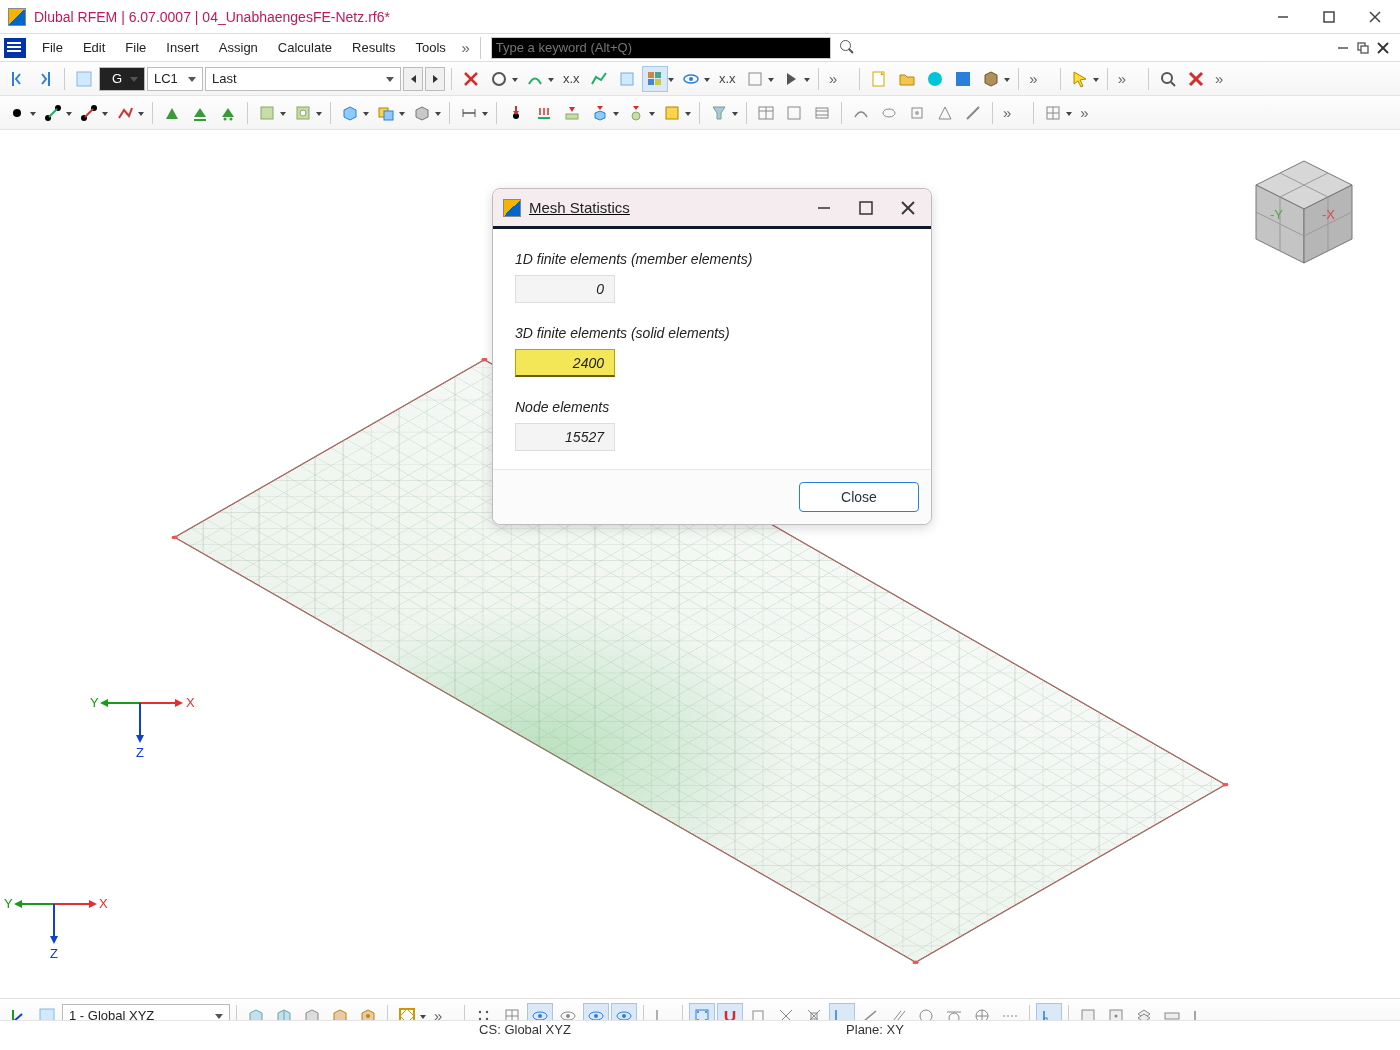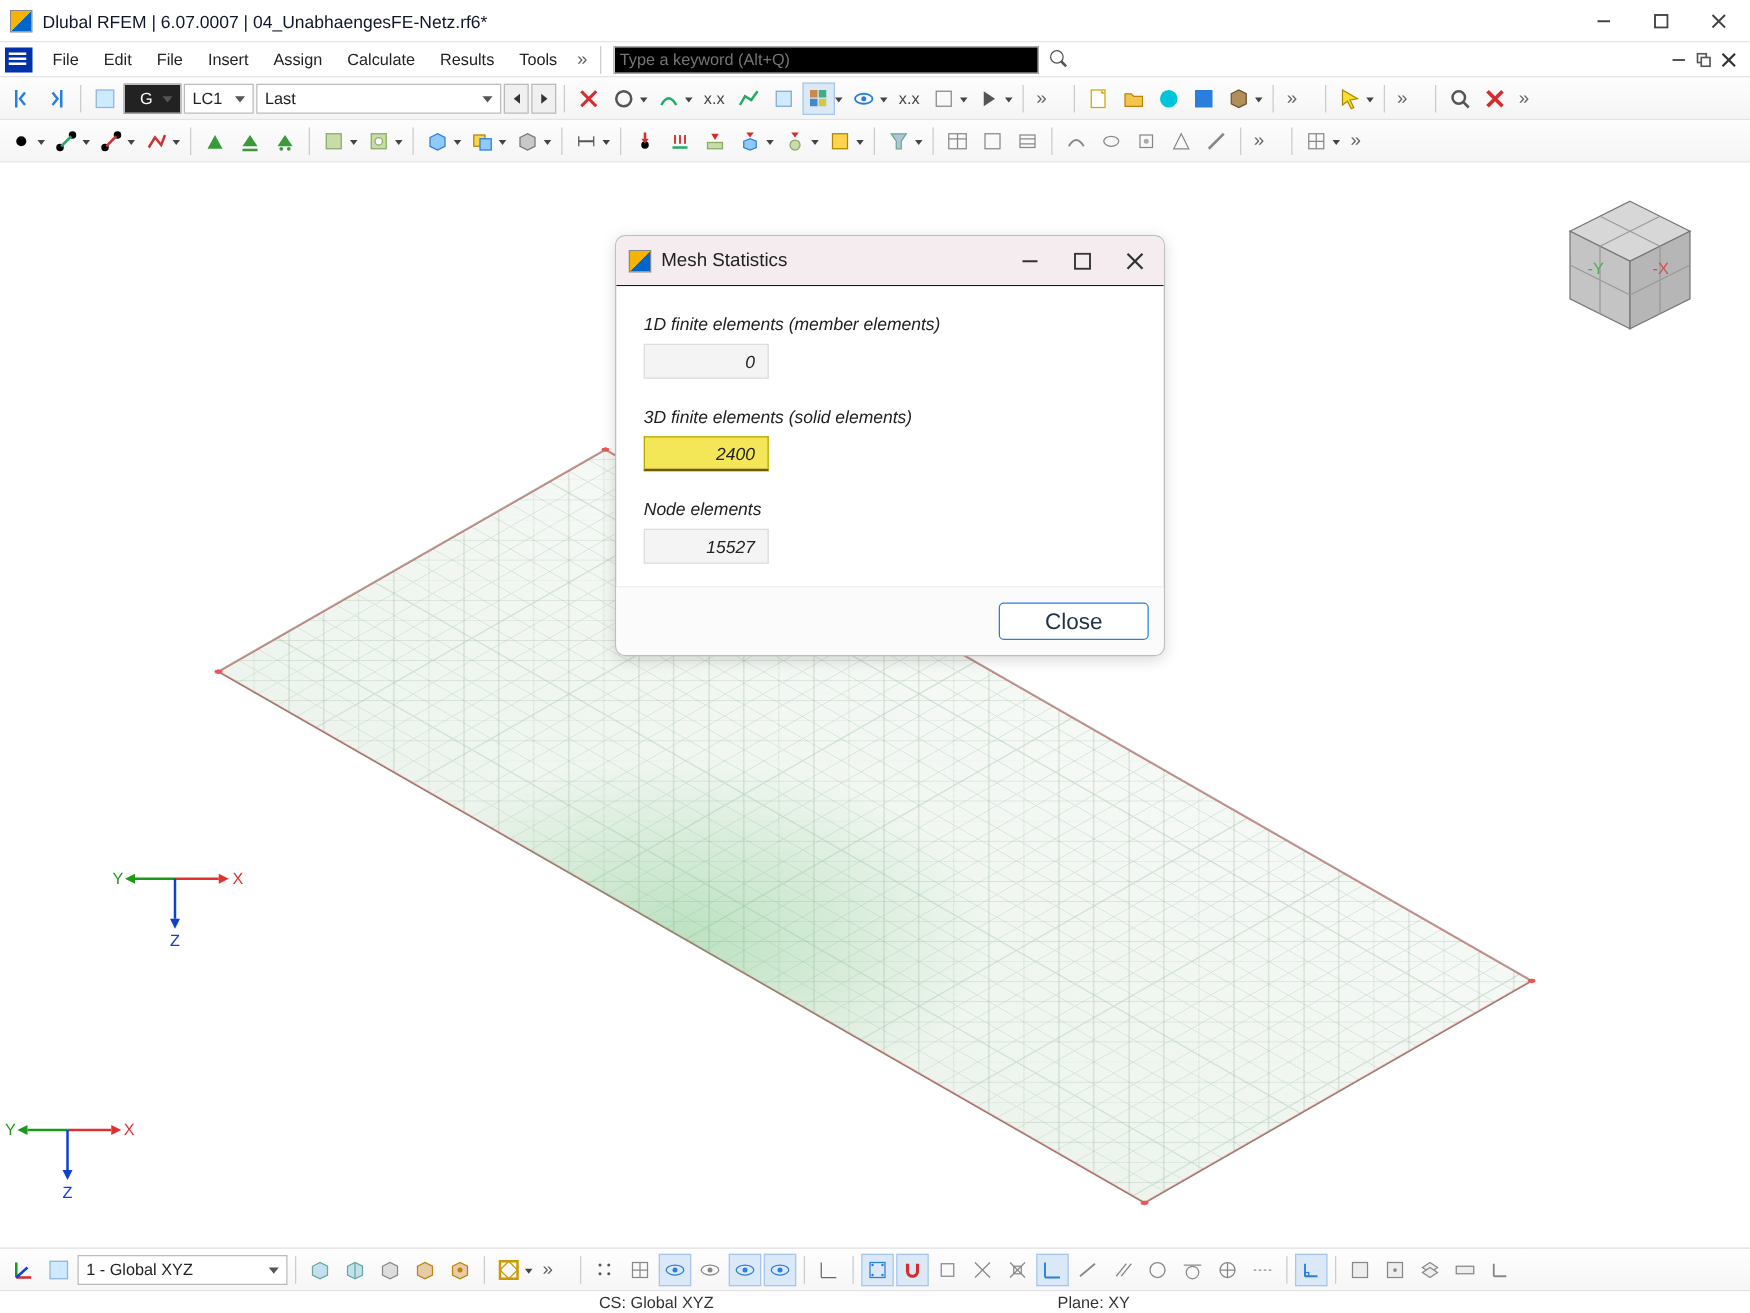--- a/index.html
+++ b/index.html
@@ -2,21 +2,21 @@
 <html><head>
 <meta charset="utf-8">
 <style>
   * { box-sizing: border-box; margin: 0; padding: 0; font-family: "Segoe UI", Tahoma, sans-serif; font-size: 13px; }
   body { width: 1400px; height: 1050px; background: #fff; overflow: hidden; position: relative; }
 
   
   .titlebar { height: 34px; background: #fff; display: flex; align-items: center; padding: 0 2px 0 8px; border-bottom: 1px solid #ddd; }
   .titlebar .logo { width: 18px; height: 18px; margin-right: 8px;
     background: linear-gradient(135deg,#f5b400 50%,#0066cc 50%); border:1px solid #888; }
-  .title-text { font-size: 14px; color: #0f172a; }
+  .title-text { font-size: 14px; color: #be185d; }
   .titlebar .winctl { margin-left: auto; display: flex; }
   .winbtn { width: 46px; height: 30px; display:flex;align-items:center;justify-content:center; color:#333; }
   .winbtn svg { width:12px;height:12px; stroke:#444; stroke-width:1.5; fill:none; }
 
   
   .menubar { height: 28px; display:flex; align-items:center; padding:0 4px; border-bottom:1px solid #ddd; background:#fff;}
   .menubar .mlogo { width:22px;height:20px;background:#0033aa;margin-right:6px;position:relative;}
   .menubar .mlogo:before{content:"";position:absolute;left:3px;top:4px;width:14px;height:2px;background:#fff;box-shadow:0 4px 0 #fff,0 8px 0 #fff;}
   .mitem { padding:4px 10px; color:#222;text-align:center; }
   .msep { flex:0 0 auto; width:20px; text-align:center; color:#666; font-size:15px;}
@@ -96,42 +96,42 @@
   
   .axis{position:absolute;width:90px;height:60px;}
   .axis.a1{left:120px;top:552px;}
   .axis.a2{left:24px;bottom:70px;}
   .axis svg{width:90px;height:80px;overflow:visible;}
 
   
   .dlg{position:absolute;left:492px;top:188px;width:440px;border:1px solid #bdbdbd;border-radius:8px;
     background:#fff;box-shadow:0 3px 12px rgba(0,0,0,.15);}
   .dlg-t{height:40px;display:flex;align-items:center;padding:0 8px 0 10px;background:#f4ecef;
-    border-radius:8px 8px 0 0;border-bottom:1px solid #0f172a;}
+    border-radius:8px 8px 0 0;border-bottom:3px solid #0f172a;text-decoration:underline;}
   .dlg-t .logo{width:18px;height:18px;margin-right:8px;background:linear-gradient(135deg,#f5b400 50%,#0066cc 50%);border:1px solid #888;}
   .dlg-title{font-size:15px;color:#222;}
   .dlg-t .wc{margin-left:auto;display:flex;gap:28px;padding-right:8px;}
   .dlg-t .wc div{width:14px;height:14px;display:flex;align-items:center;justify-content:center;}
   .dlg-body{padding:22px 22px 12px;}
   .fld{margin-bottom:22px;font-style:italic;}
   .fld label{display:block;font-size:14px;color:#222;margin-bottom:8px;}
   .valbox{width:100px;height:28px;border:1px solid #ddd;background:#f4f4f4;
     display:flex;align-items:center;justify-content:flex-end;padding:0 10px;font-size:14px;color:#222;}
   .valbox.hl{background:#f3e757;border:1px solid #b8a500;border-bottom:2px solid #6b5a00;}
   .dlg-foot{border-top:1px solid #e6e6e6;padding:12px;display:flex;justify-content:flex-end;
     background:#fbfbfb;border-radius:0 0 8px 8px;}
   .dlg-btn{width:120px;height:30px;border:1px solid #2a7fdc;border-radius:4px;background:#fff;
-    color:#234;display:flex;align-items:center;justify-content:center;font-size:18px;}
+    color:#234;display:flex;align-items:center;justify-content:center;font-size:14px;}
 
   
   .bottombar{position:absolute;left:0;right:0;bottom:18px;height:34px;border-top:1px solid #e0e0e0;
     background:linear-gradient(#fefefe,#f6f6f6);display:flex;align-items:center;padding:0 6px;gap:2px;}
   .bottombar .combo.cs{width:168px;}
   
-  .status{position:absolute;left:0;right:0;bottom:0;height:18px;background:#fff;border-top:1px solid #e5e5e5;
+  .status{position:absolute;left:0;right:0;bottom:12px;height:18px;background:#fff;border-top:1px solid #e5e5e5;
     display:flex;align-items:center;font-size:12.5px;color:#333;}
   .status .c{flex:1;text-align:center;}
 </style>
 </head>
 <body>
 
 <div class="titlebar">
   <div class="logo"></div>
   <div class="title-text">Dlubal RFEM | 6.07.0007 | 04_UnabhaengesFE-Netz.rf6*</div>
   <div class="winctl">

